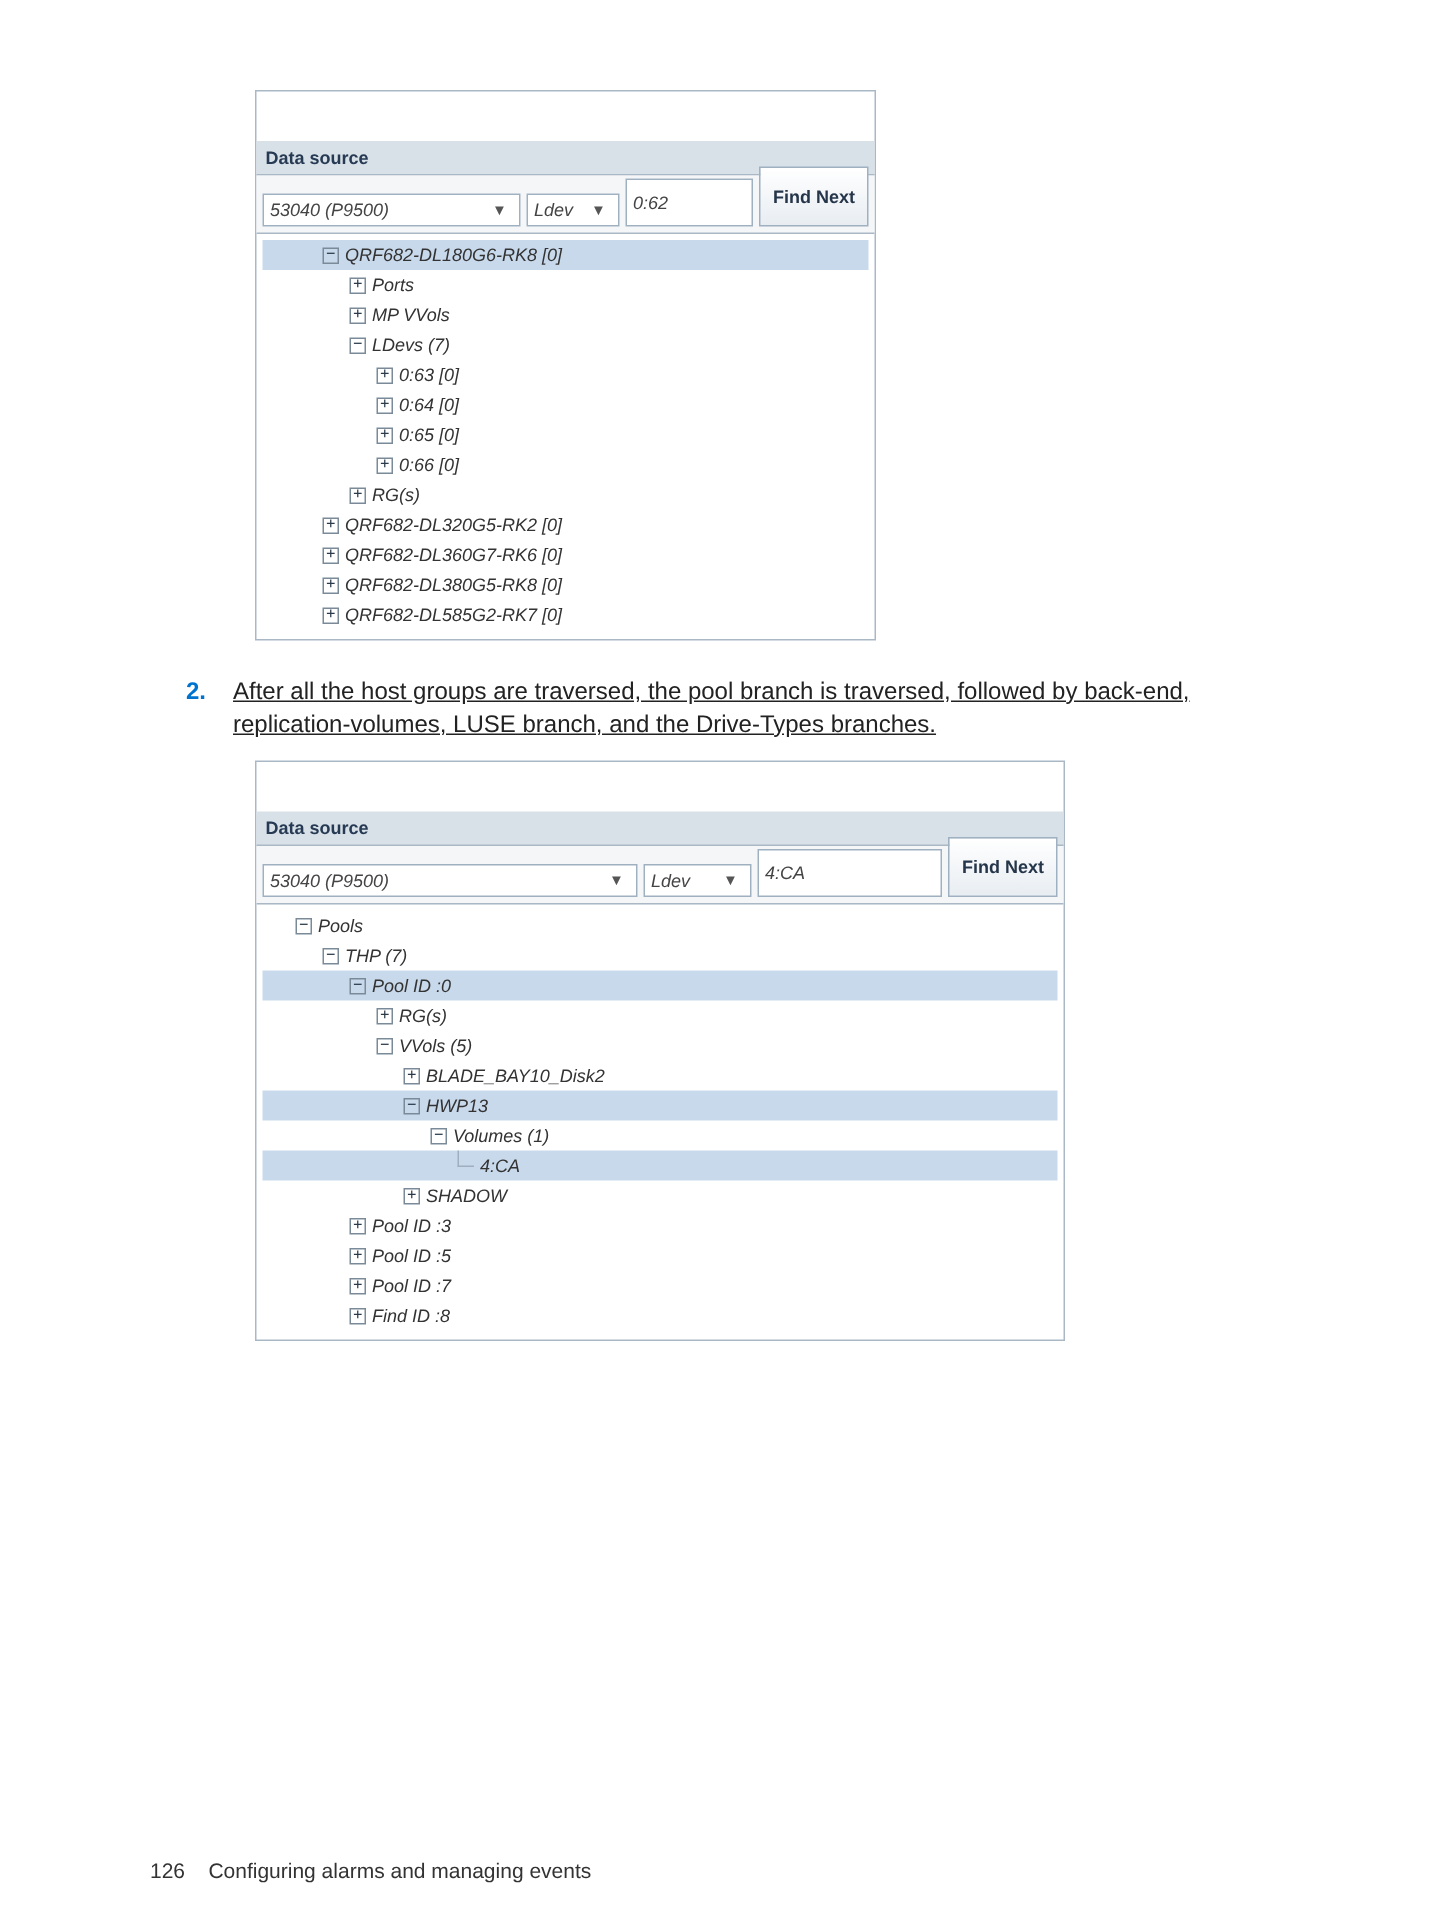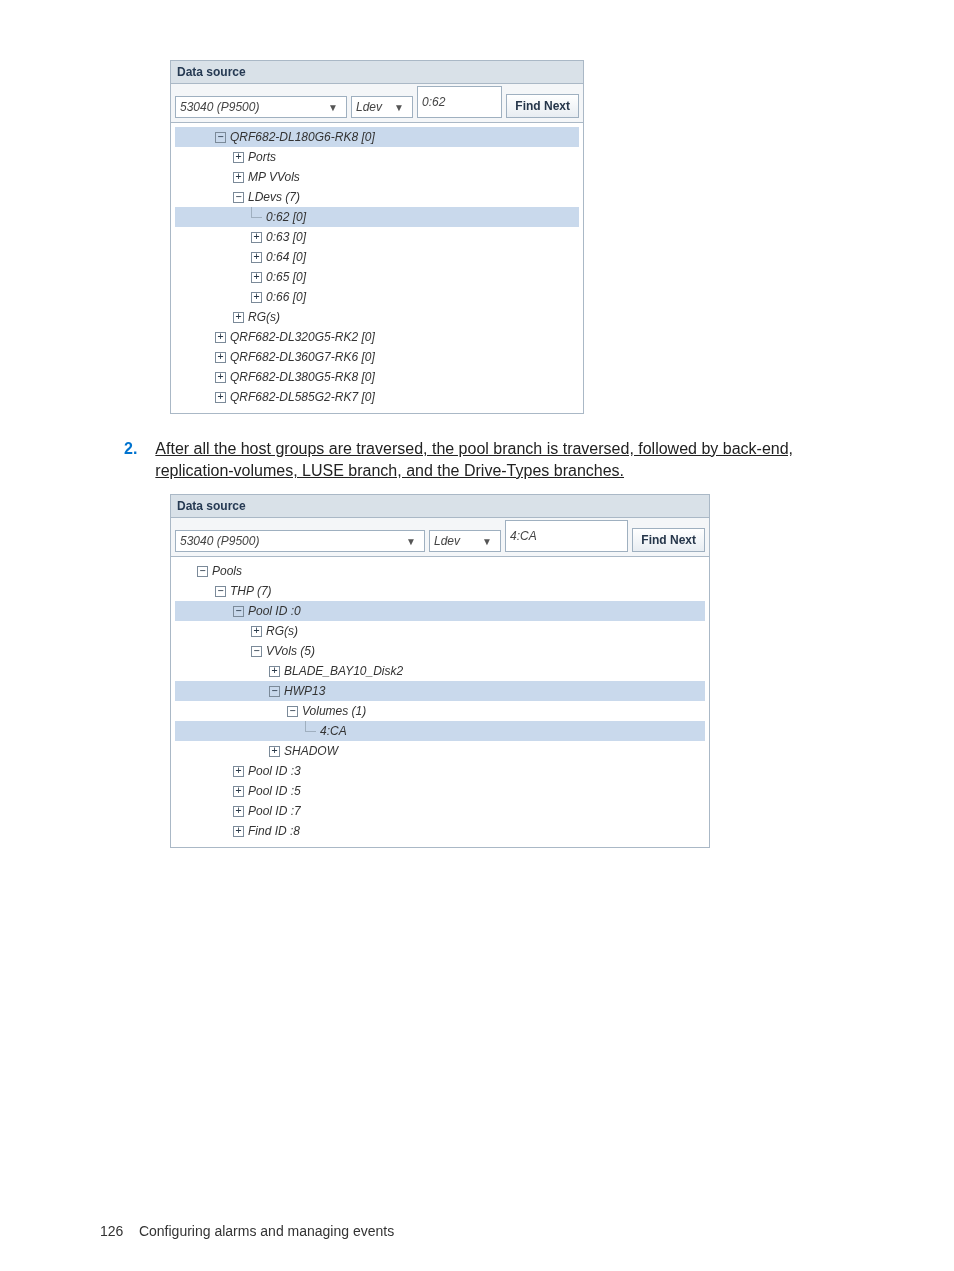--- a/index.html
+++ b/index.html
@@ -28,20 +28,21 @@
   .panel-b { width: 540px; margin-top: 12px; }
   .panel-head {
     background: #d9e1e8;
     border-bottom: 1px solid #aab8c6;
     height: 22px;
     line-height: 22px;
     padding: 0 6px;
     font-weight: bold;
     font-size: 12px;
     color: #263a53;
+    margin-top: 33px;
   }
   .toolbar {
     display: flex;
     align-items: flex-end;
     gap: 4px;
     height: 30px;
     padding: 4px 4px;
     border-bottom: 1px solid #aab8c6;
     background: #f4f6f8;
   }
@@ -72,21 +73,21 @@
     font-style: italic;
     font-size: 12px;
     color: #444;
     padding: 0 4px;
     box-sizing: border-box;
     flex: 1;
     display: flex;
     align-items: center;
   }
   .btn {
-    height: 24px;
+    height: 40px;
     border: 1px solid #9fb0c0;
     background: linear-gradient(#ffffff, #e8edf2);
     font-size: 12px;
     font-weight: bold;
     color: #26364a;
     display: inline-flex;
     align-items: center;
     padding: 0 8px;
     box-sizing: border-box;
     cursor: pointer;
@@ -148,21 +149,21 @@
   }
   .step-text {
     font-size: 16px;
     line-height: 22px;
     color: #222;
     text-decoration: underline;
   }
   .footer {
     position: absolute;
     left: 100px;
-    bottom: 32px;
+    bottom: 16px;
     font-size: 14px;
     color: #333;
   }
 </style>
 </head>
 <body>
 
 <div class="page">
 
   <div class="panel panel-a">
@@ -204,28 +205,20 @@
           <span class="toggle">+</span>
           <span>MP VVols</span>
         </div>
         <div class="node">
           <span class="ind"></span>
           <span class="ind"></span>
           <span class="ind"></span>
           <span class="toggle">−</span>
           <span>LDevs (7)</span>
         </div>
-        <div class="node sel">
-          <span class="ind"></span>
-          <span class="ind"></span>
-          <span class="ind"></span>
-          <span class="ind"></span>
-          <span class="leafjoin"></span>
-          <span>0:62 [0]</span>
-        </div>
         <div class="node">
           <span class="ind"></span>
           <span class="ind"></span>
           <span class="ind"></span>
           <span class="ind"></span>
           <span class="toggle">+</span>
           <span>0:63 [0]</span>
         </div>
         <div class="node">
           <span class="ind"></span>

